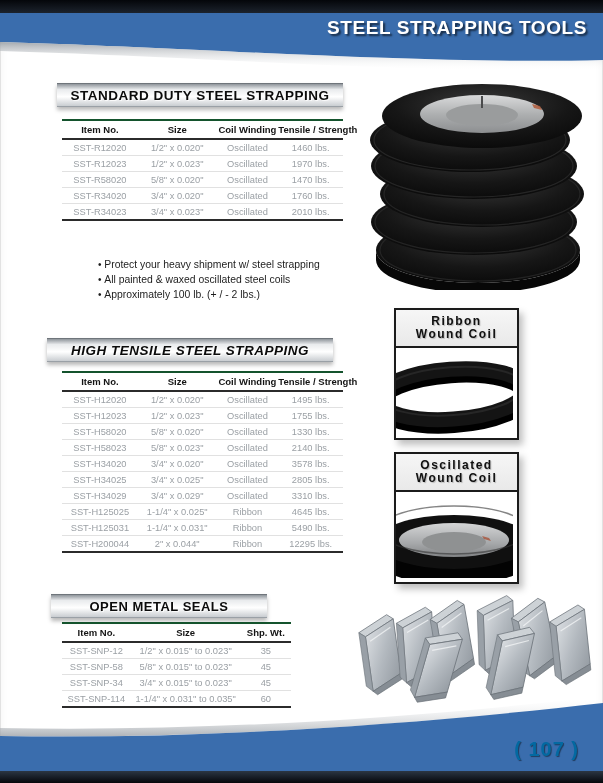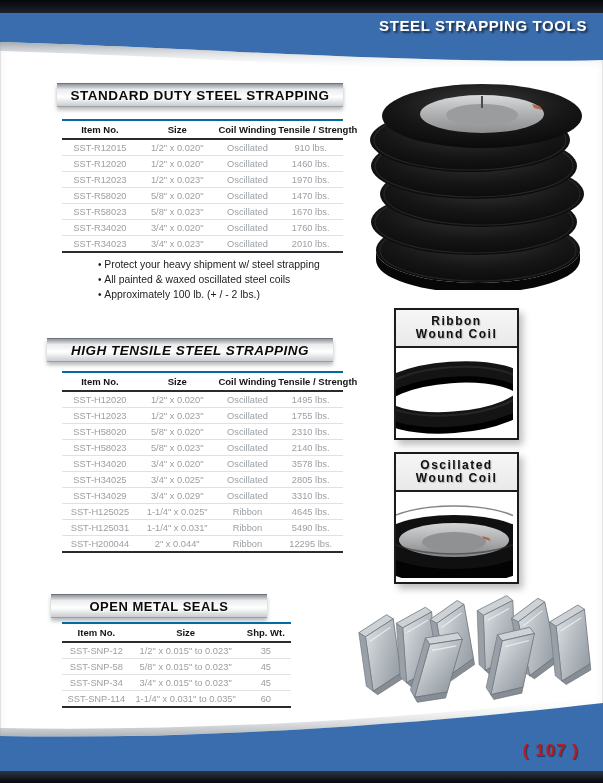--- a/index.html
+++ b/index.html
@@ -7,41 +7,41 @@
     position:relative;width:603px;height:783px;margin:0 auto;
     background:#ffffff;overflow:hidden;
     font-family:"Liberation Sans",sans-serif;
     box-shadow:inset 0 0 0 1px #e2e2e2, inset 0 0 10px rgba(0,0,0,0.06);
   }
   .accent-fill{fill:var(--accent,#3a6dad);}
   
   .header-art{position:absolute;top:0;left:0;}
   .page-title{
     position:absolute;top:17px;right:16px;
-    font-size:15px;font-weight:bold;color:#ffffff;letter-spacing:0.6px;
+    font-size:19px;font-weight:bold;color:#ffffff;letter-spacing:0.6px;
     text-shadow:2px 2px 2px rgba(0,0,0,0.6);
     white-space:nowrap;
   }
   
   .section-bar{
     position:absolute;height:22px;
     background:linear-gradient(180deg,#8f959b 0%,#e9ebed 25%,#ffffff 58%,#c9cdd1 100%);
     border-top:1px solid #6f757b;border-bottom:1px solid #9aa0a6;
     box-shadow:0 3px 4px rgba(0,0,0,0.28);
     display:flex;align-items:center;justify-content:center;
     font-weight:bold;font-size:13.5px;color:#0b0b0b;letter-spacing:0.5px;
     text-shadow:1px 1px 0 rgba(255,255,255,0.75);
     white-space:nowrap;
     text-align:center;
   }
   
   .tbl{position:absolute;border-collapse:collapse;table-layout:fixed;}
   .tbl th{
     font-size:9.5px;font-weight:bold;color:#141414;text-align:center;
-    padding:3px 0;border-top:2px solid #0369a1;border-bottom:2px solid #2b2b2b;
+    padding:3px 0;border-top:2px solid #14532d;border-bottom:2px solid #2b2b2b;
     white-space:nowrap;
   }
   .tbl td{
     font-size:9.3px;color:#9ba0a5;text-align:center;
     padding:2px 0;height:11px;border-bottom:1px solid #e1e1e1;
     white-space:nowrap;
   }
   .tbl tr:last-child td{border-bottom:2px solid #2b2b2b;}
   
   .bullets{position:absolute;margin:6px;padding-left:12px;list-style:none;}
@@ -61,21 +61,21 @@
     font-weight:bold;font-size:12px;letter-spacing:1.5px;color:#101010;
     text-shadow:1px 1px 1px #b9b9b9;line-height:13px;white-space:nowrap;
   }
   .fig-box .fig-art{position:relative;width:117px;height:86px;overflow:hidden;}
   
   .photo{position:absolute;}
   
   .footer-art{position:absolute;left:0;bottom:0;}
   .page-number{
     position:absolute;right:24px;bottom:22px;
-    font-size:17px;font-weight:bold;color:#b91c1c;letter-spacing:1px;
+    font-size:20px;font-weight:bold;color:#0369a1;letter-spacing:1px;
     text-shadow:1px 1px 1px rgba(0,0,0,0.45);
   }
 </style>
 </head>
 <body>
 
 <div class="page">
 
   <svg class="header-art" width="603" height="76" viewBox="0 0 603 76">
     <defs>
@@ -106,48 +106,36 @@
     <thead>
         <tr>
           <th>Item No.</th>
           <th>Size</th>
           <th>Coil Winding</th>
           <th>Tensile / Strength</th>
         </tr>
       </thead>
     <tbody>
         <tr>
-          <td>SST-R12015</td>
-          <td>1/2" x 0.020"</td>
-          <td>Oscillated</td>
-          <td>910 lbs.</td>
-        </tr>
-        <tr>
           <td>SST-R12020</td>
           <td>1/2" x 0.020"</td>
           <td>Oscillated</td>
           <td>1460 lbs.</td>
         </tr>
         <tr>
           <td>SST-R12023</td>
           <td>1/2" x 0.023"</td>
           <td>Oscillated</td>
           <td>1970 lbs.</td>
         </tr>
         <tr>
           <td>SST-R58020</td>
           <td>5/8" x 0.020"</td>
           <td>Oscillated</td>
           <td>1470 lbs.</td>
-        </tr>
-        <tr>
-          <td>SST-R58023</td>
-          <td>5/8" x 0.023"</td>
-          <td>Oscillated</td>
-          <td>1670 lbs.</td>
         </tr>
         <tr>
           <td>SST-R34020</td>
           <td>3/4" x 0.020"</td>
           <td>Oscillated</td>
           <td>1760 lbs.</td>
         </tr>
         <tr>
           <td>SST-R34023</td>
           <td>3/4" x 0.023"</td>
@@ -190,21 +178,21 @@
         <tr>
           <td>SST-H12023</td>
           <td>1/2" x 0.023"</td>
           <td>Oscillated</td>
           <td>1755 lbs.</td>
         </tr>
         <tr>
           <td>SST-H58020</td>
           <td>5/8" x 0.020"</td>
           <td>Oscillated</td>
-          <td>2310 lbs.</td>
+          <td>1330 lbs.</td>
         </tr>
         <tr>
           <td>SST-H58023</td>
           <td>5/8" x 0.023"</td>
           <td>Oscillated</td>
           <td>2140 lbs.</td>
         </tr>
         <tr>
           <td>SST-H34020</td>
           <td>3/4" x 0.020"</td>

